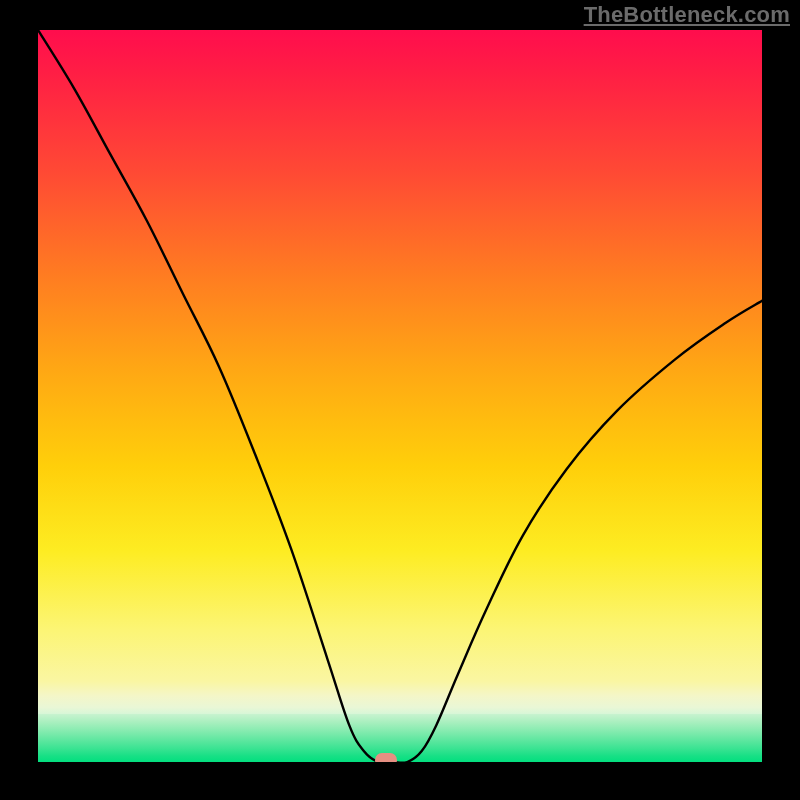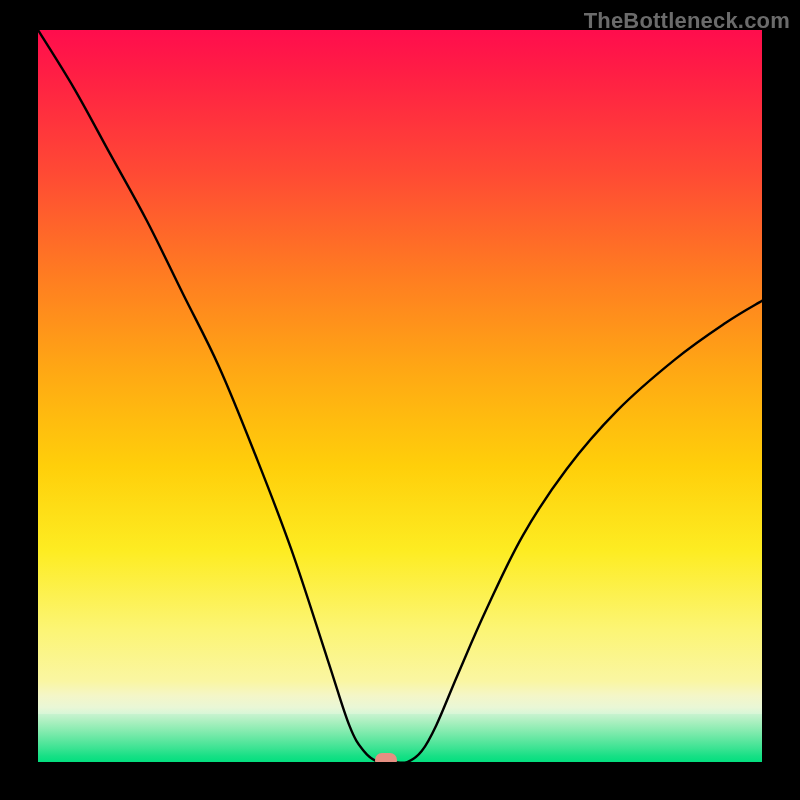--- a/index.html
+++ b/index.html
@@ -11,28 +11,29 @@
     overflow: hidden;
   }
   .frame {
     position: relative;
     width: 800px;
     height: 800px;
     background: #000;
   }
   .watermark {
     position: absolute;
-    top: 8px;
+    top: 2px;
     right: 10px;
     font-family: Arial, Helvetica, sans-serif;
     font-size: 22px;
     font-weight: 600;
     color: #6b6b6b;
     letter-spacing: 0.2px;
     z-index: 50;
+    text-decoration: underline;
   }
   .plot {
     position: absolute;
     left: 38px;
     top: 30px;
     width: 724px;   
     height: 732px;  
     overflow: hidden;
   }
   .gradient {

